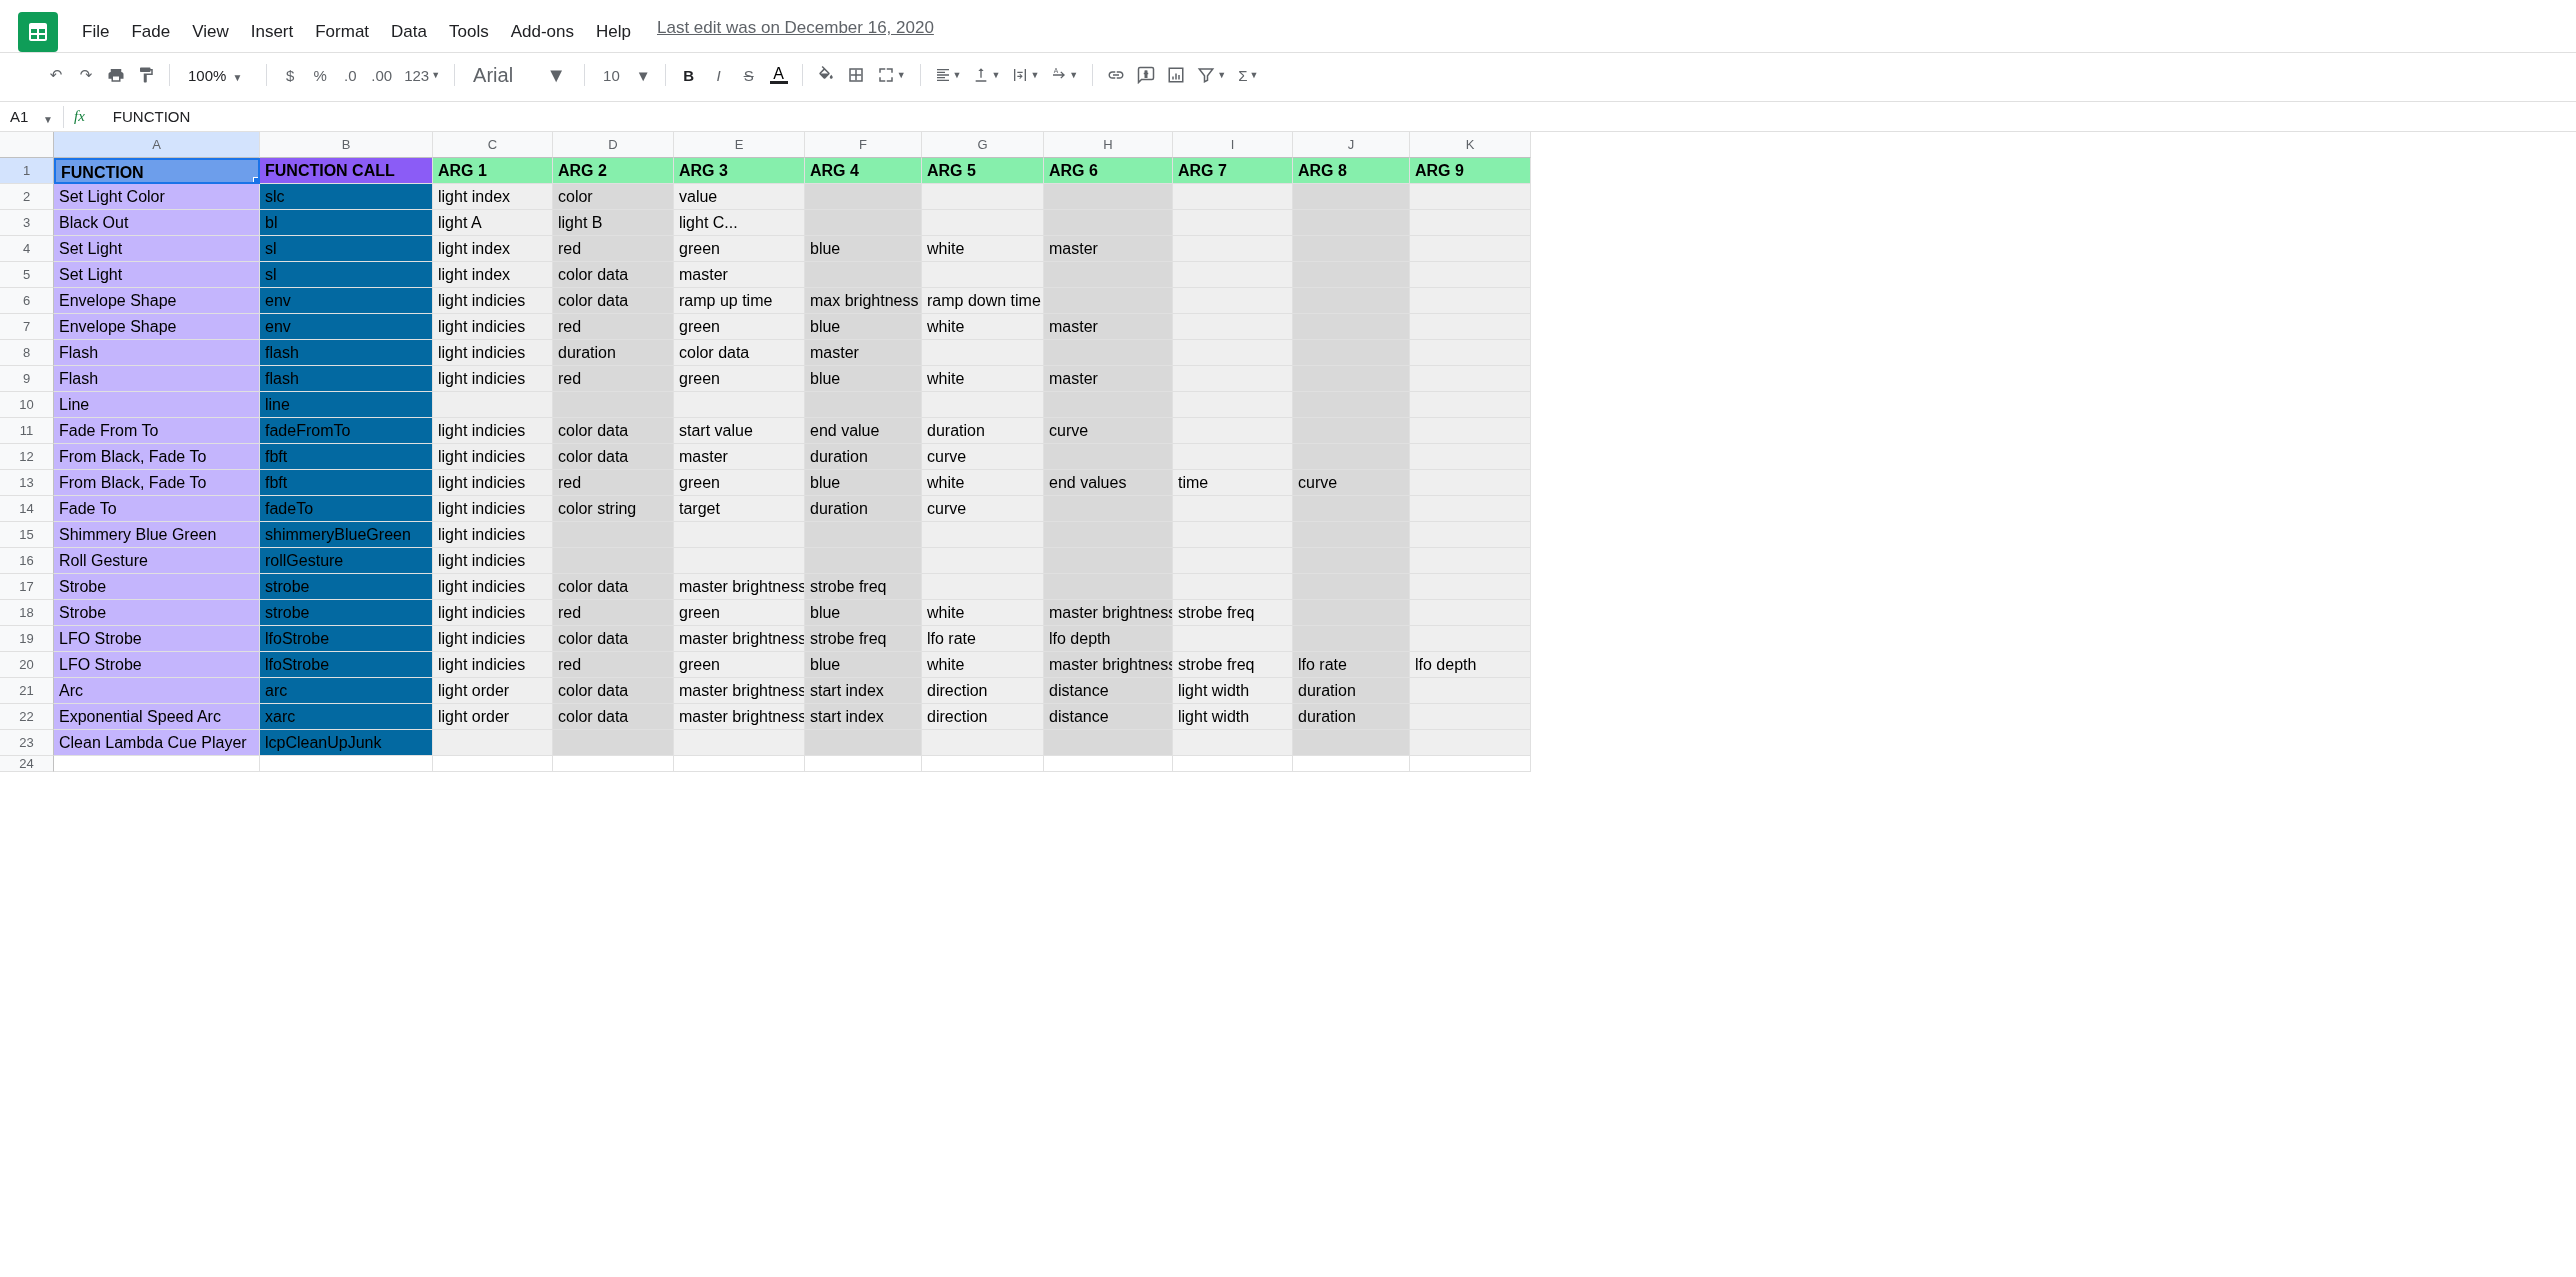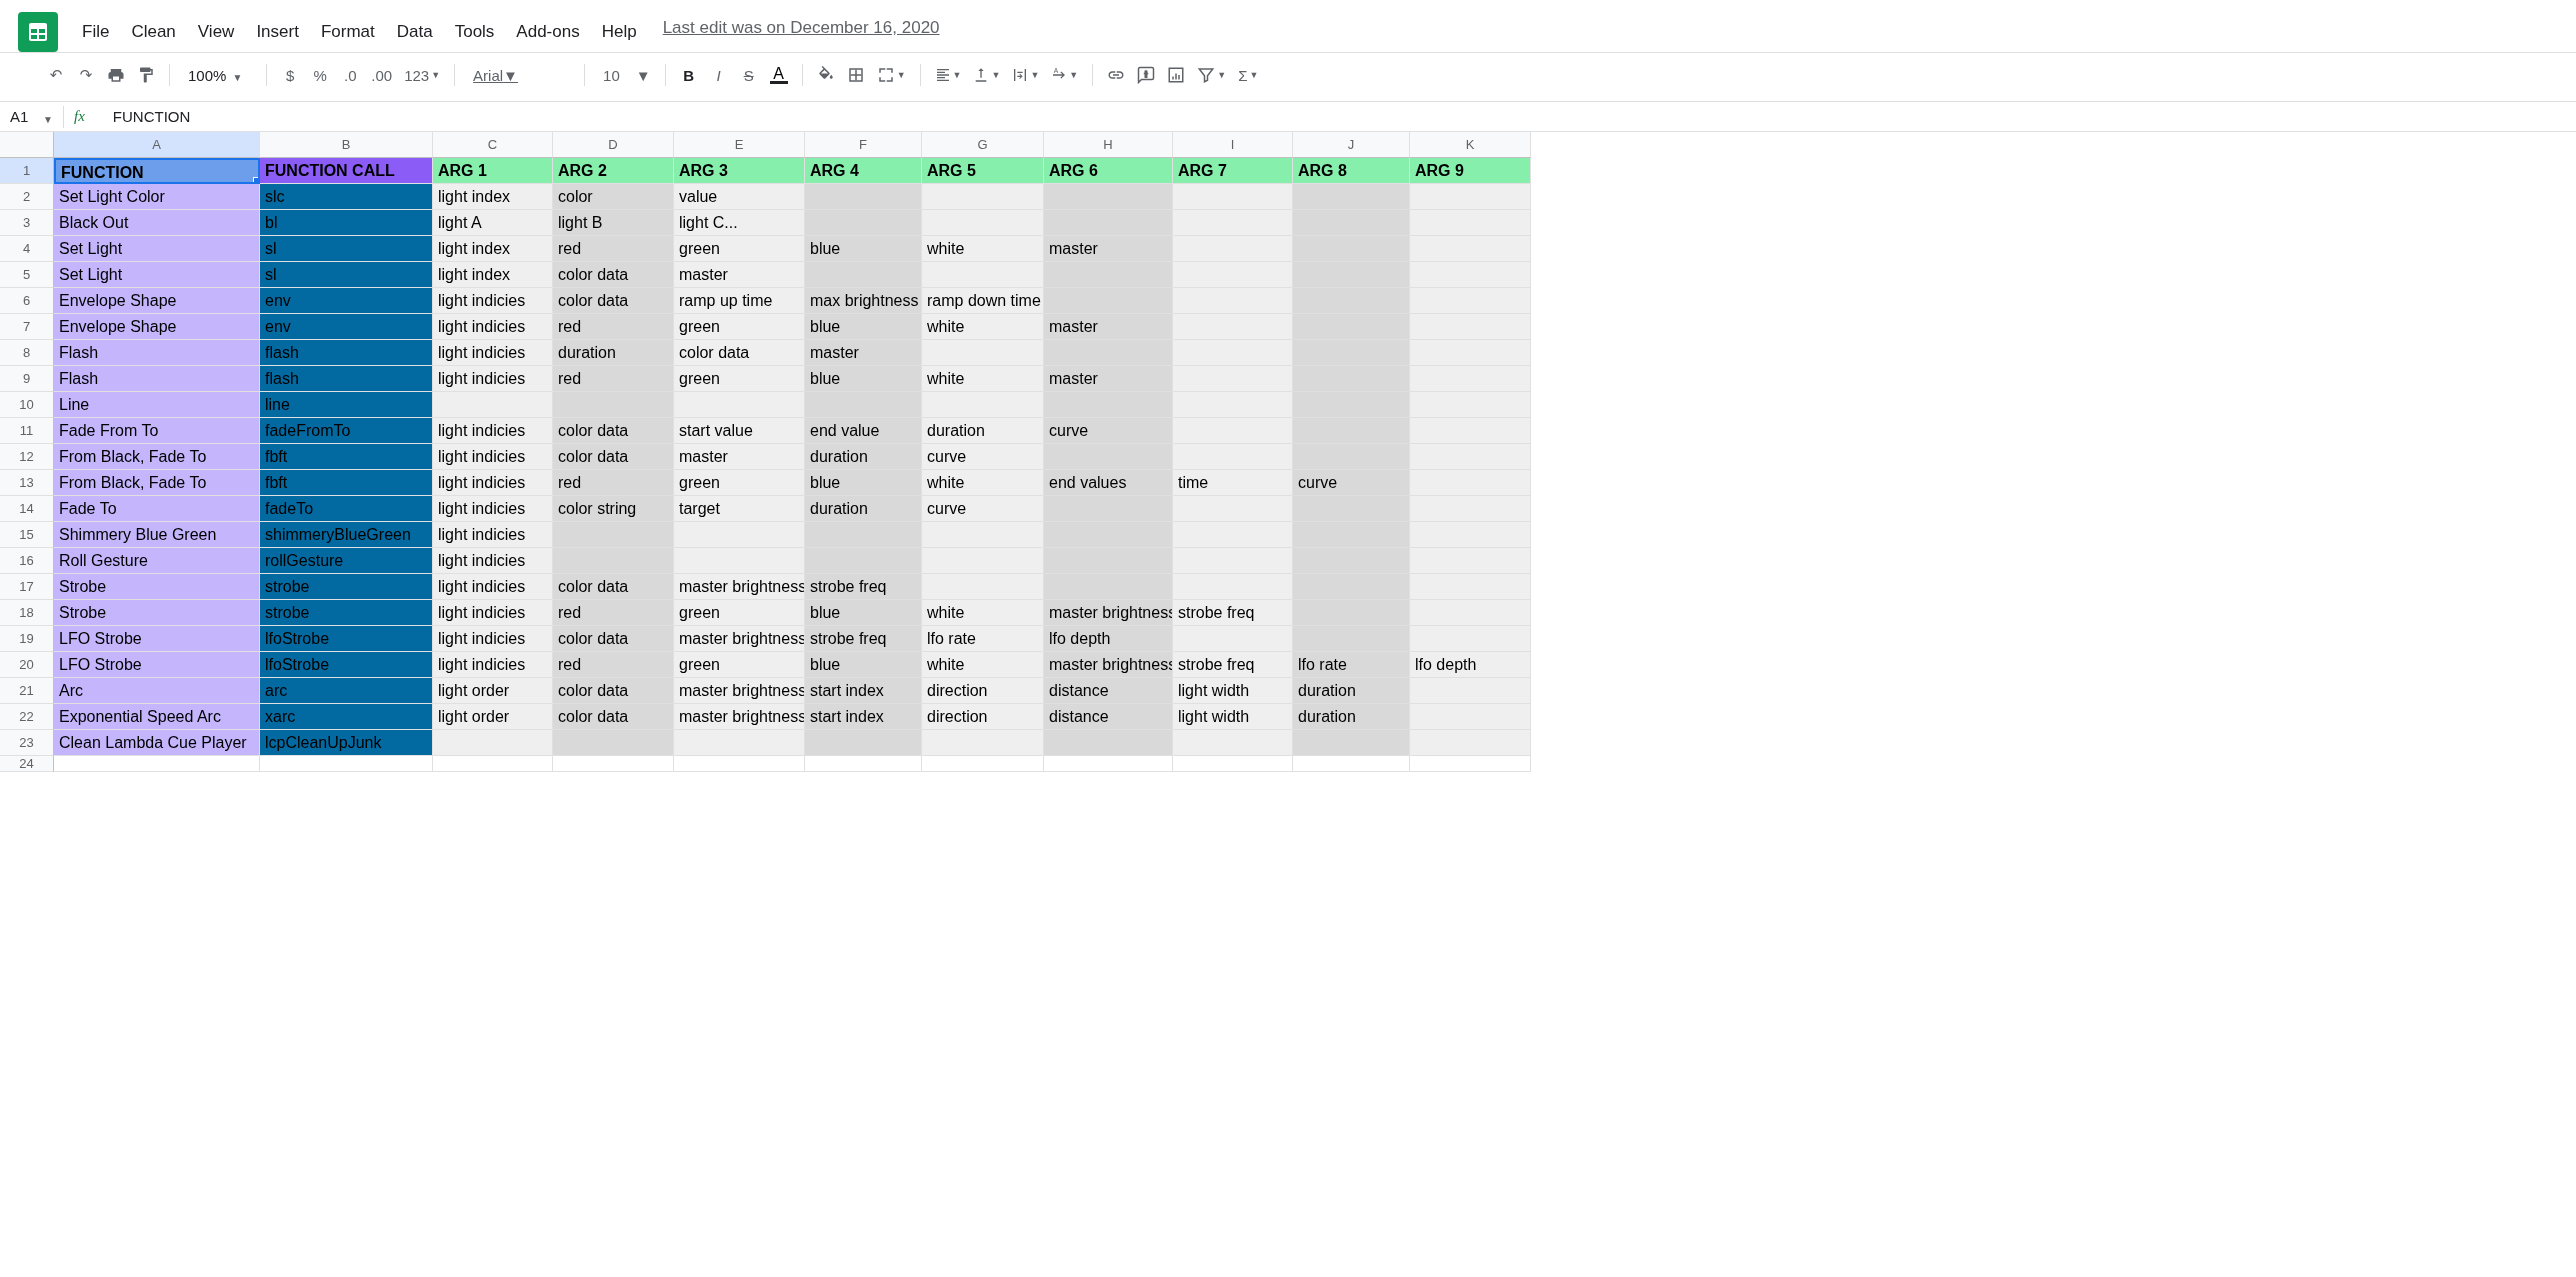--- a/index.html
+++ b/index.html
@@ -18,21 +18,21 @@
   .menubar { display: flex; gap: 2px; margin-top: 4px; font-size: 17px; color: #202124; align-items: flex-start; height: 32px;}
   .menubar .menu-item { padding: 4px 10px; cursor: pointer; border-radius:4px; }
   .last-edit { color: #5f6368; text-decoration: underline; margin-left: 14px; cursor:pointer;}
   
   
   .toolbar { display: flex; align-items: center; padding: 6px 18px 10px 43px; gap: 4px; border-bottom: 1px solid #e0e0e0; height: 49px; }
   .tb-btn { min-width: 26px; height: 28px; display:flex; align-items:center; justify-content:center; color:#5f6368; cursor:pointer; border-radius:2px; padding:0 4px; font-size:15px;}
   .tb-sep { width:1px; height:22px; background:#dadce0; margin: 0 6px; }
   .tb-text { font-size:15px; color:#202124; padding: 0 14px 0 8px; position:relative; cursor:pointer;}
   .tb-text .arrow { font-size:10px; color:#5f6368; margin-left:6px;}
-  .tb-font { min-width:109px; display:flex; align-items:center; justify-content:flex-start; padding: 0 8px; font-size:15px;text-decoration:underline;}
+  .tb-font { min-width:109px; display:flex; align-items:center; justify-content:space-between; padding: 0 8px; font-size:20px;}
   .tb-size { min-width:42px; display:flex; align-items:center; padding-left:8px; font-size:15px;}
   .bold { font-weight:bold; color:#202124;}
   .underline-bar { border-bottom: 3px solid #202124; width:18px; display:inline-block; text-align:center; line-height:14px; font-size:16px;}
   
   
   .fx-bar { display:flex; align-items:center; height: 30px; border-bottom: 1px solid #e0e0e0; font-size:15px;}
   .name-box { width: 59px; padding-left: 10px; display:flex; align-items:flex-end; justify-content:space-between; padding-right:6px;}
   .name-box .arrow { font-size:10px; color:#5f6368;}
   .fx-sep { width:1px; height:22px; background:#dadce0; margin: 0 10px 0 4px;}
   .fx-icon { color:#15803d; font-style:italic; font-family: serif; margin-right: 28px; font-size:15px;}
@@ -62,21 +62,21 @@
 <div class="header">
   <div class="header-row1">
     <div class="doc-icon">
       <svg viewBox="0 0 24 24">
           <path d="M19 3H5c-1.1 0-2 .9-2 2v14c0 1.1.9 2 2 2h14c1.1 0 2-.9 2-2V5c0-1.1-.9-2-2-2zM11 19H5v-4h6v4zm0-6H5V9h6v4zm8 6h-6v-4h6v4zm0-6h-6V9h6v4z"></path>
         </svg>
     </div>
     <div class="title-area">
       <div class="menubar">
         <span class="menu-item">File</span>
-        <span class="menu-item">Clean</span>
+        <span class="menu-item">Fade</span>
         <span class="menu-item">View</span>
         <span class="menu-item">Insert</span>
         <span class="menu-item">Format</span>
         <span class="menu-item">Data</span>
         <span class="menu-item">Tools</span>
         <span class="menu-item">Add-ons</span>
         <span class="menu-item">Help</span>
         <span class="last-edit">Last edit was on December 16, 2020</span>
       </div>
     </div>

